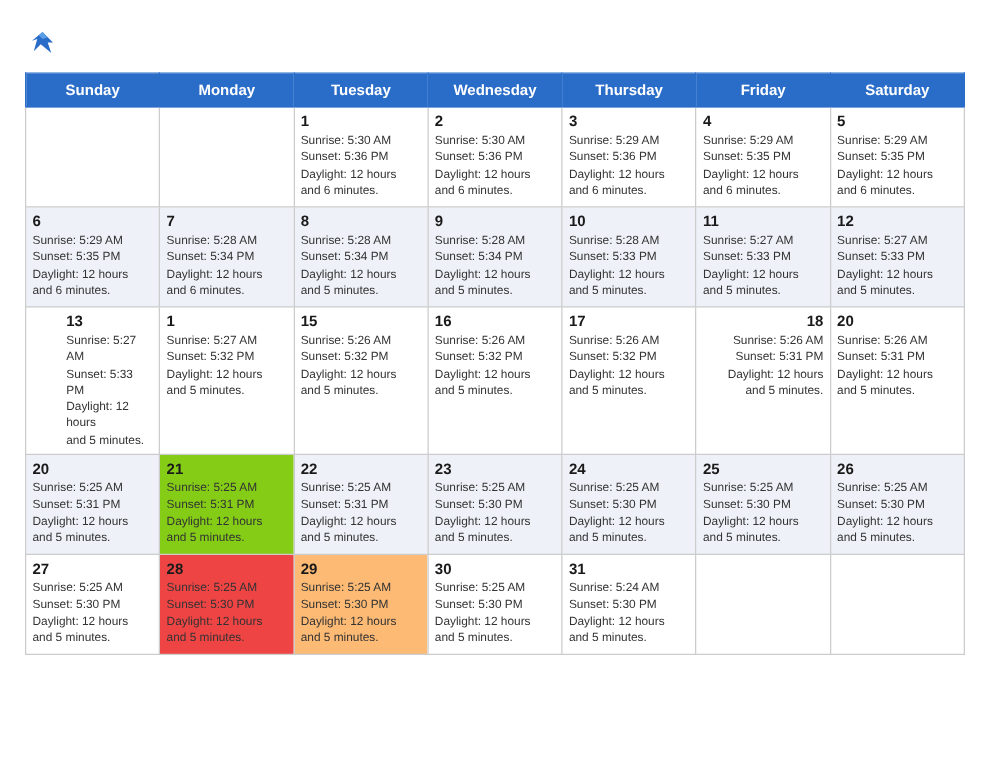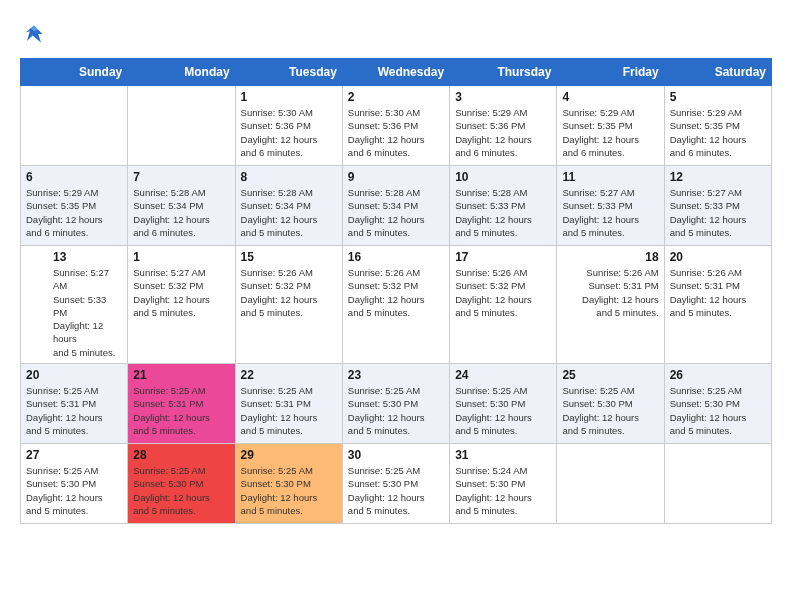--- a/index.html
+++ b/index.html
@@ -49,21 +49,21 @@
       color: #444;
     }
     .calendar-table {
       width: 100%;
       border-collapse: collapse;
       font-size: 10px;
     }
     .calendar-table th {
       background-color: #2a6dc9;
       color: #fff;
-      text-align: right;
+      text-align: center;
       padding: 6px 5px;
       font-size: 12px;
       font-weight: bold;
       border: 1px solid #2a6dc9;
     }
     .calendar-table td {
       border: 1px solid #ccc;
       vertical-align: top;
       padding: 4px 5px;
       height: 80px;
@@ -267,21 +267,21 @@
         </td>
       </tr>
       <tr class="week-row">
         <td style="background: rgb(238, 242, 248);">
           <span class="day-number">20</span>
           <div class="day-info" style="white-space: pre-line;">Sunrise: 5:25 AM
 Sunset: 5:31 PM
 Daylight: 12 hours
 and 5 minutes.</div>
         </td>
-        <td style="background: #ec4899;">
+        <td style="background: #84cc16;">
           <span class="day-number">21</span>
           <div class="day-info" style="white-space: pre-line;">Sunrise: 5:25 AM
 Sunset: 5:31 PM
 Daylight: 12 hours
 and 5 minutes.</div>
         </td>
         <td style="background: rgb(238, 242, 248);">
           <span class="day-number">22</span>
           <div class="day-info" style="white-space: pre-line;">Sunrise: 5:25 AM
 Sunset: 5:31 PM

